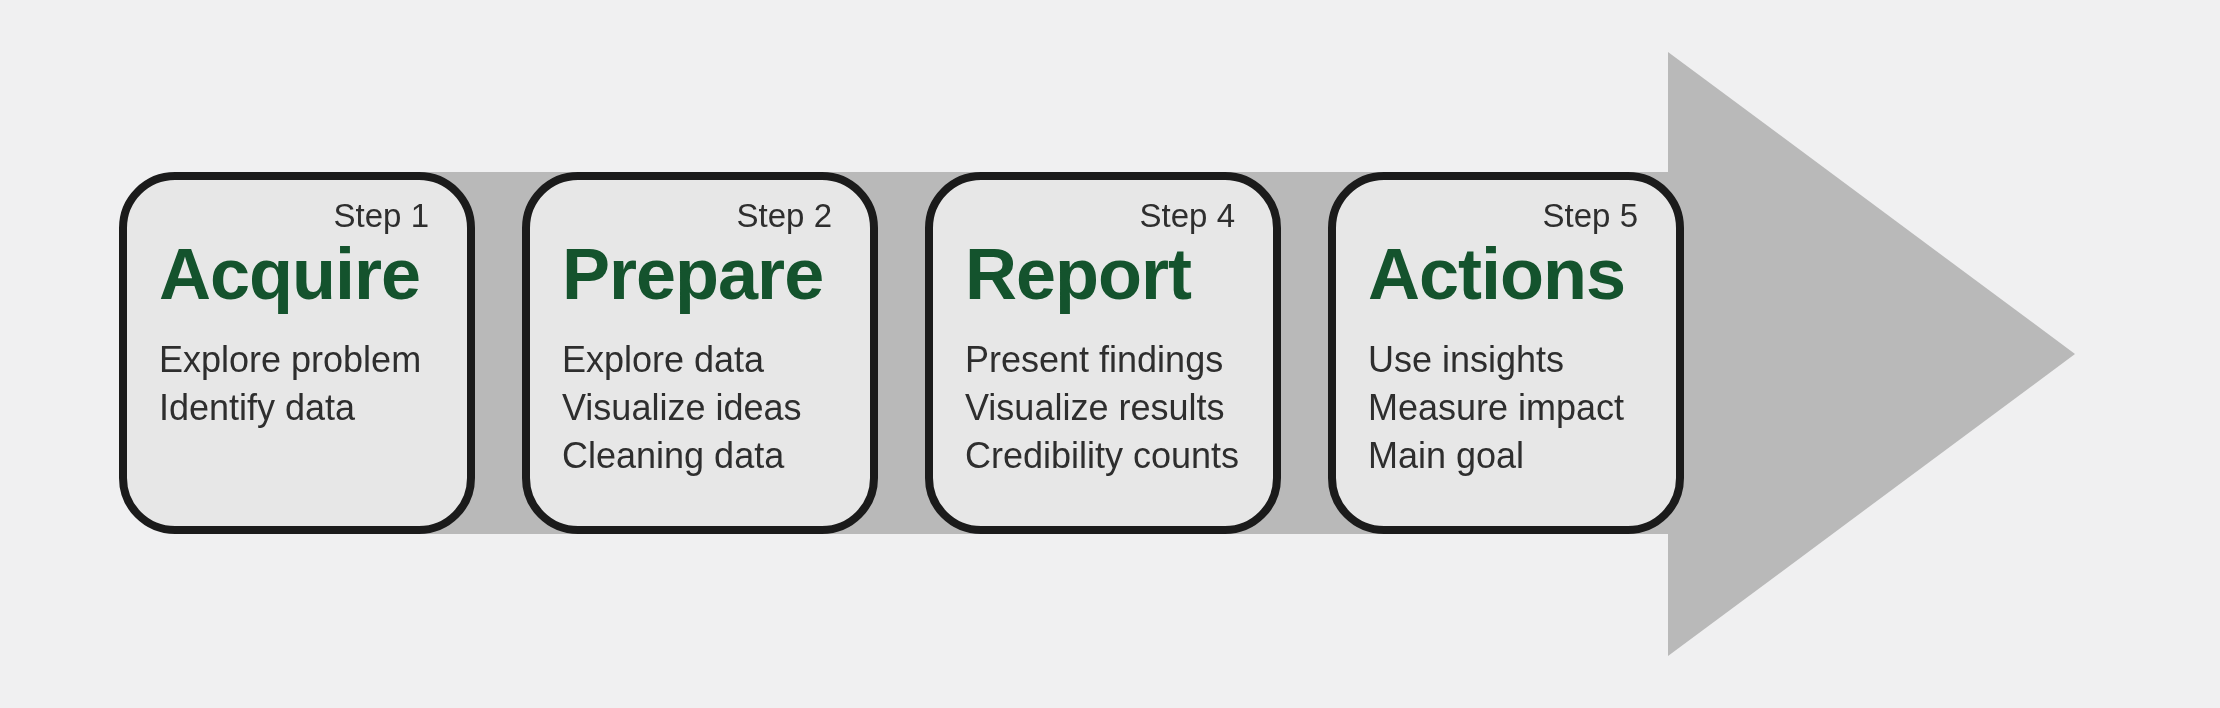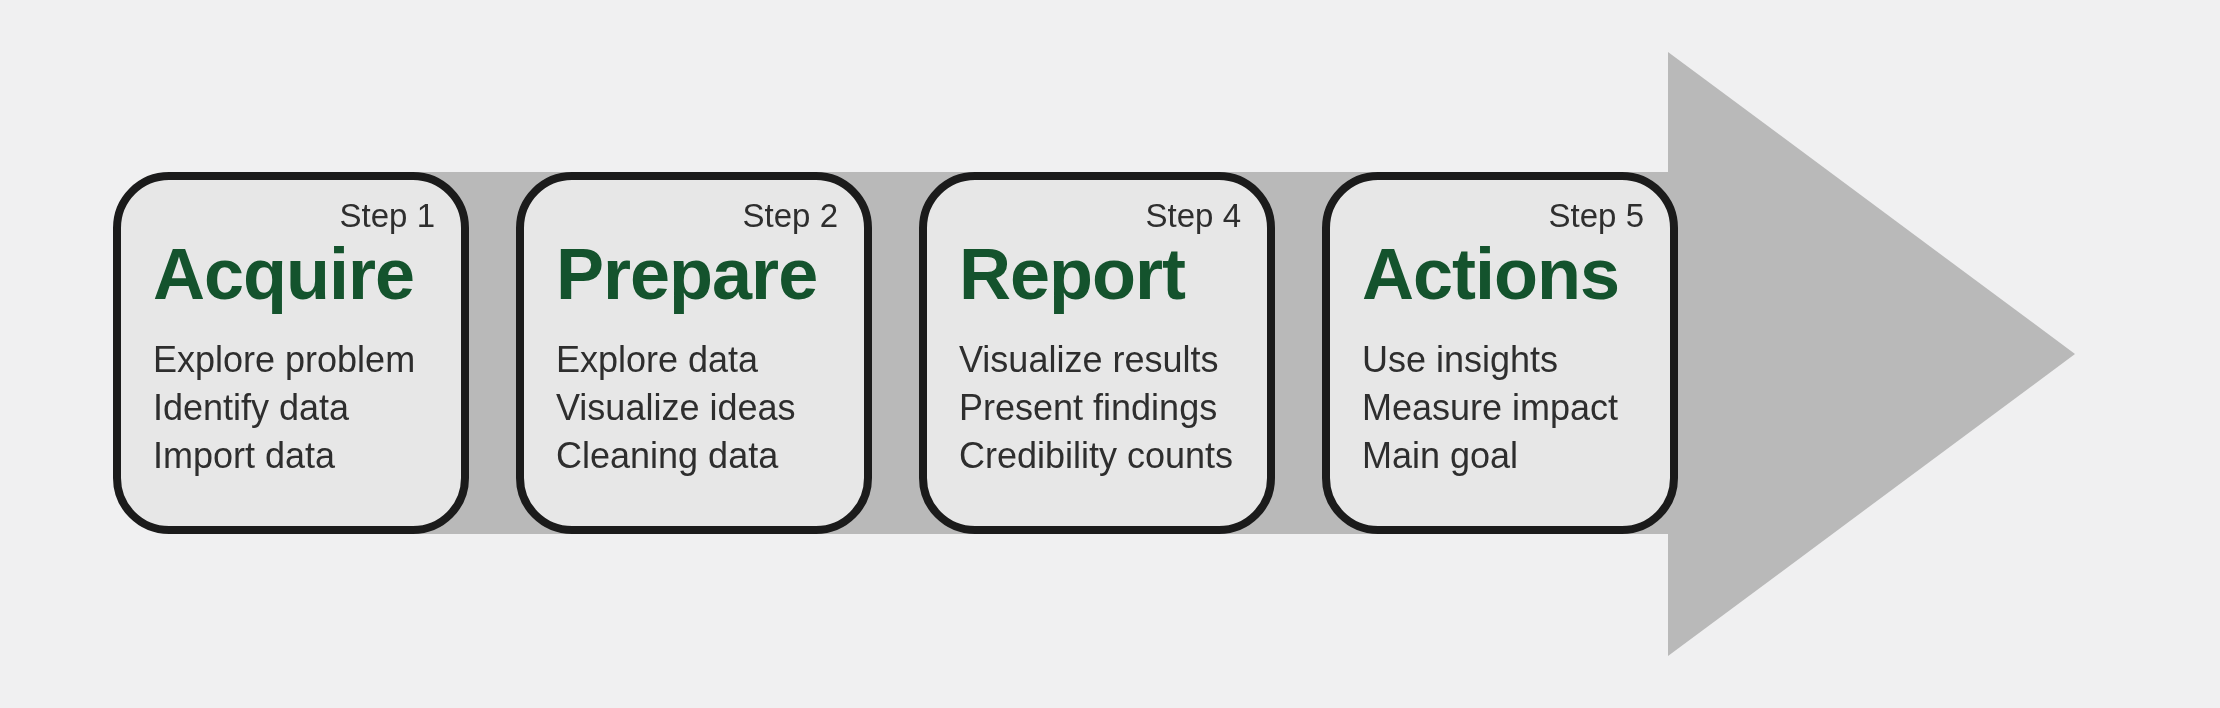--- a/index.html
+++ b/index.html
@@ -37,21 +37,22 @@
   }
   .step-card {
     position: absolute;
     top: 172px;
     width: 356px;
     height: 362px;
     box-sizing: border-box;
     background: #e7e7e7;
     border: 8px solid #1b1b1b;
     border-radius: 56px;
-    padding: 16px 26px 0 32px;
+    padding: 16px 38px 0 32px;
+    margin-left: 6px;
   }
   .step-card:nth-of-type(1) { left: 113px; }
   .step-card:nth-of-type(2) { left: 516px; }
   .step-card:nth-of-type(3) { left: 919px; }
   .step-card:nth-of-type(4) { left: 1322px; }
   .step-card:nth-of-type(5) { left: 1769px; }
 
   .step-label {
     text-align: right;
     font-size: 33px;
@@ -84,41 +85,40 @@
 
   <div class="arrow-shaft"></div>
   <div class="arrow-head"></div>
 
   <article class="step-card">
     <div class="step-label">Step 1</div>
     <h2 class="step-title">Acquire</h2>
     <ul class="step-tasks">
       <li>Explore problem</li>
       <li>Identify data</li>
-      <li>Import data</li>
     </ul>
   </article>
 
   <article class="step-card">
     <div class="step-label">Step 2</div>
     <h2 class="step-title">Prepare</h2>
     <ul class="step-tasks">
       <li>Explore data</li>
       <li>Visualize ideas</li>
       <li>Cleaning data</li>
     </ul>
   </article>
 
 
   <article class="step-card">
     <div class="step-label">Step 4</div>
     <h2 class="step-title">Report</h2>
     <ul class="step-tasks">
+      <li>Present findings</li>
       <li>Visualize results</li>
-      <li>Present findings</li>
       <li>Credibility counts</li>
     </ul>
   </article>
 
   <article class="step-card">
     <div class="step-label">Step 5</div>
     <h2 class="step-title">Actions</h2>
     <ul class="step-tasks">
       <li>Use insights</li>
       <li>Measure impact</li>

